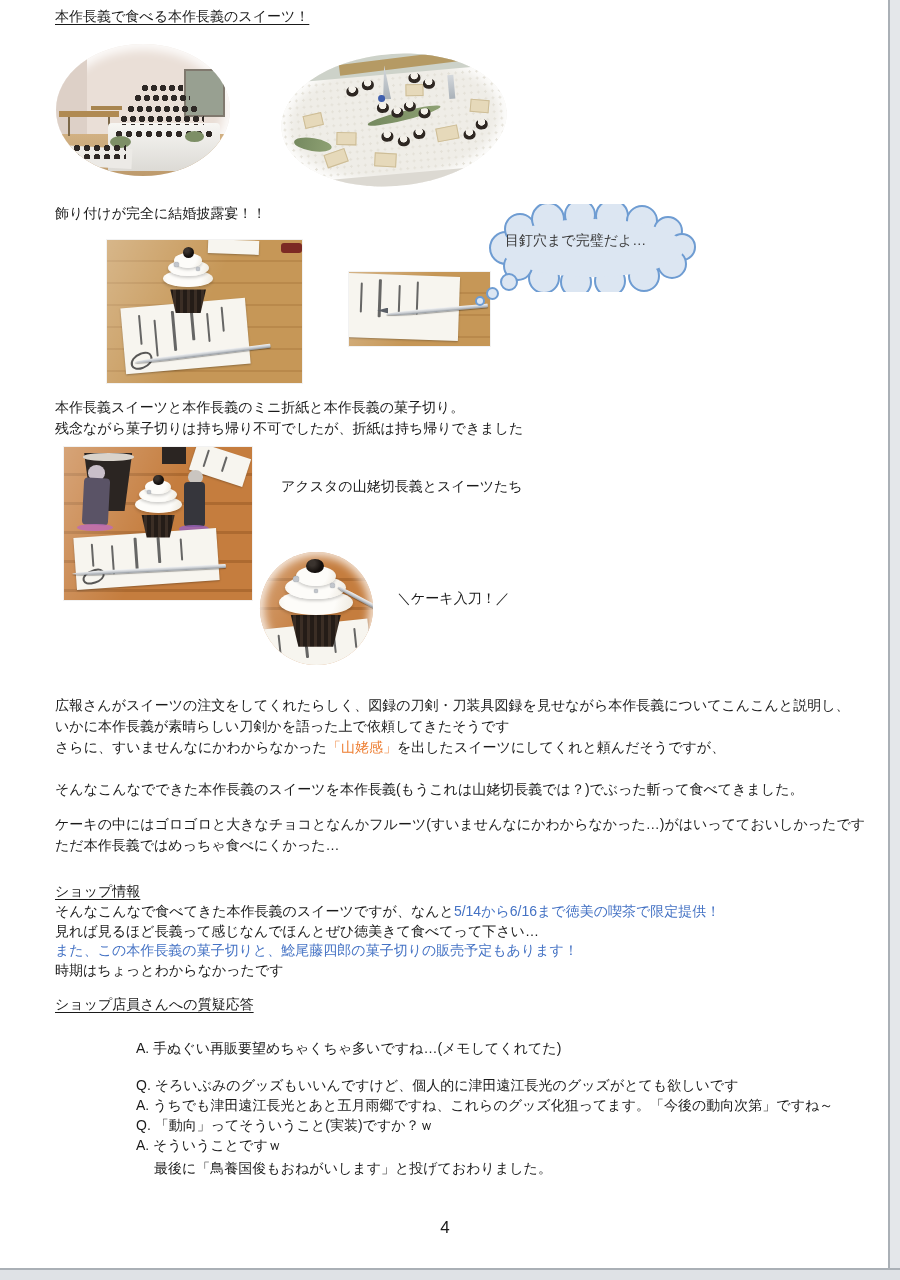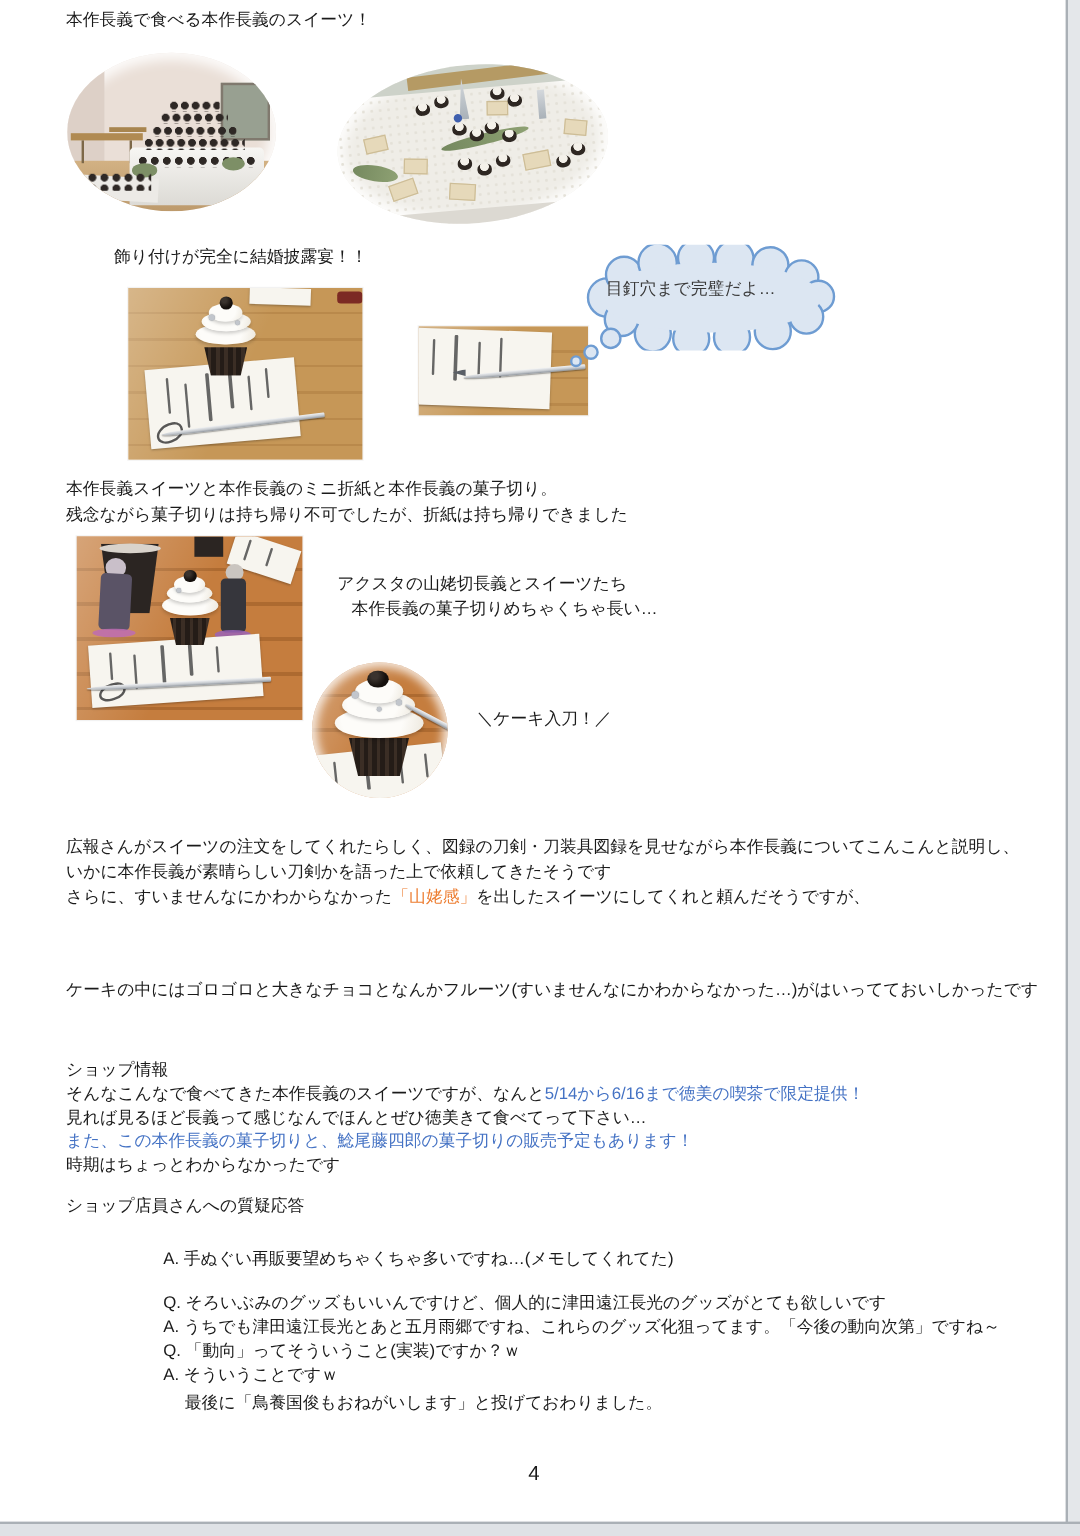--- a/index.html
+++ b/index.html
@@ -1,19 +1,19 @@
 <!DOCTYPE html>
 <html><head>
 <meta charset="utf-8">
 <style>
   html,body{margin:0;padding:0;background:#fff;}
   .page{position:relative;width:900px;height:1280px;background:#fff;overflow:hidden;
         font-family:"Liberation Sans","DejaVu Sans",sans-serif;color:#1a1a1a;}
   .txt{position:absolute;font-size:14px;line-height:21px;white-space:nowrap;}
-  .u{text-underline-offset:3px;}
+  .u{text-decoration:underline;text-underline-offset:3px;}
   .orange{color:#ED7D31;}
   .blue{color:#4472C4;}
 
   
   .edge-right{position:absolute;top:0;bottom:0;left:888px;width:12px;
               background:linear-gradient(90deg,#aab0b6 0 2px,#e4e7ea 2px);}
   .edge-bottom{position:absolute;left:0;right:0;top:1268px;height:12px;
                background:linear-gradient(180deg,#aab0b6 0 2px,#dfe2e6 2px);}
 
   
@@ -109,21 +109,21 @@
     <div class="ck" style="left:55%;top:37%;"></div>
     <div class="ck" style="left:61%;top:43%;"></div>
     <div class="ck" style="left:44%;top:58%;"></div>
     <div class="ck" style="left:51%;top:63%;"></div>
     <div class="ck" style="left:58%;top:58%;"></div>
     <div class="ck" style="left:80%;top:62%;"></div>
     <div class="ck" style="left:86%;top:55%;"></div>
     <div class="abs" style="left:0;bottom:0;width:100%;height:9%;background:#dcd9d2;"></div>
   </div>
 
-  <div class="txt" style="left:55px;top:203px;margin-left:40px;">飾り付けが完全に結婚披露宴！！</div>
+  <div class="txt" style="left:55px;top:203px;">飾り付けが完全に結婚披露宴！！</div>
 
   <div class="bubble">
     <svg width="230" height="88" viewBox="0 0 230 88">
       <g fill="#DCE6F2" stroke="#6E9CD2" stroke-width="2">
         <circle cx="30" cy="44" r="16"></circle>
           <circle cx="44" cy="25" r="15"></circle>
           <circle cx="72" cy="15" r="16"></circle>
         <circle cx="104" cy="11" r="15"></circle>
           <circle cx="136" cy="12" r="16"></circle>
           <circle cx="166" cy="17" r="15"></circle>
@@ -212,21 +212,20 @@
       <div class="cc-cup"></div>
       <div class="cc-f" style="left:6%;right:6%;top:34%;height:27%;"></div>
       <div class="cc-f" style="left:14%;right:14%;top:20%;height:24%;"></div>
       <div class="cc-f" style="left:26%;right:26%;top:9%;height:22%;"></div>
       <div class="cc-top" style="left:41%;top:0;width:20%;height:17%;"></div>
       <div class="bead" style="left:28%;top:24%;width:4px;height:4px;"></div>
     </div>
   </div>
 
   <div class="txt" style="left:281px;top:476px;">アクスタの山姥切長義とスイーツたち</div>
-  <div class="txt" style="left:293px;top:497px;">本作長義の菓子切りめちゃくちゃ長い…</div>
 
   <div class="photo circle wood-orange" style="left:260px;top:552px;width:113px;height:113px;">
     <div class="abs sheen"></div>
     <div class="abs paper" style="left:2%;top:64%;width:96%;height:40%;transform:rotate(-6deg);">
       <div class="vs" style="left:16%;top:16%;height:55%;"></div>
       <div class="vs" style="left:40%;top:10%;height:62%;width:3px;"></div>
       <div class="vs" style="left:66%;top:14%;height:55%;"></div>
       <div class="vs" style="left:86%;top:18%;height:45%;"></div>
     </div>
     <div class="cupcake" style="left:14%;top:6%;width:80px;height:88px;">
@@ -240,22 +239,24 @@
       <div class="bead" style="left:48%;top:34%;width:4px;height:4px;"></div>
     </div>
     <div class="blade" style="left:66%;top:40%;width:45%;transform:rotate(28deg);"></div>
   </div>
 
   <div class="txt" style="left:397px;top:588px;text-align:center;">＼ケーキ入刀！／</div>
 
   <div class="txt" style="left:55px;top:695px;">広報さんがスイーツの注文をしてくれたらしく、図録の刀剣・刀装具図録を見せながら本作長義についてこんこんと説明し、</div>
   <div class="txt" style="left:55px;top:716px;">いかに本作長義が素晴らしい刀剣かを語った上で依頼してきたそうです</div>
   <div class="txt" style="left:55px;top:737px;"><span>さらに、すいませんなにかわからなかった</span><span class="orange">「山姥感」</span><span>を出したスイーツにしてくれと頼んだそうですが、</span></div>
+  <div class="txt" style="left:55px;top:779px;">そんなこんなでできた本作長義のスイーツを本作長義(もうこれは山姥切長義では？)でぶった斬って食べてきました。</div>
 
   <div class="txt" style="left:55px;top:814px;">ケーキの中にはゴロゴロと大きなチョコとなんかフルーツ(すいませんなにかわからなかった…)がはいってておいしかったです</div>
+  <div class="txt" style="left:55px;top:835px;">ただ本作長義ではめっちゃ食べにくかった…</div>
 
   <div class="txt u" style="left:55px;top:881px;">ショップ情報</div>
   <div class="txt" style="left:55px;top:901px;"><span>そんなこんなで食べてきた本作長義のスイーツですが、なんと</span><span class="blue">5/14から6/16まで徳美の喫茶で限定提供！</span></div>
   <div class="txt" style="left:55px;top:921px;">見れば見るほど長義って感じなんでほんとぜひ徳美きて食べてって下さい…</div>
   <div class="txt blue" style="left:55px;top:940px;">また、この本作長義の菓子切りと、鯰尾藤四郎の菓子切りの販売予定もあります！</div>
   <div class="txt" style="left:55px;top:960px;">時期はちょっとわからなかったです</div>
 
   <div class="txt u" style="left:55px;top:994px;">ショップ店員さんへの質疑応答</div>
   <div class="txt" style="left:136px;top:1038px;">A. 手ぬぐい再販要望めちゃくちゃ多いですね…(メモしてくれてた)</div>
   <div class="txt" style="left:136px;top:1075px;">Q. そろいぶみのグッズもいいんですけど、個人的に津田遠江長光のグッズがとても欲しいです</div>

